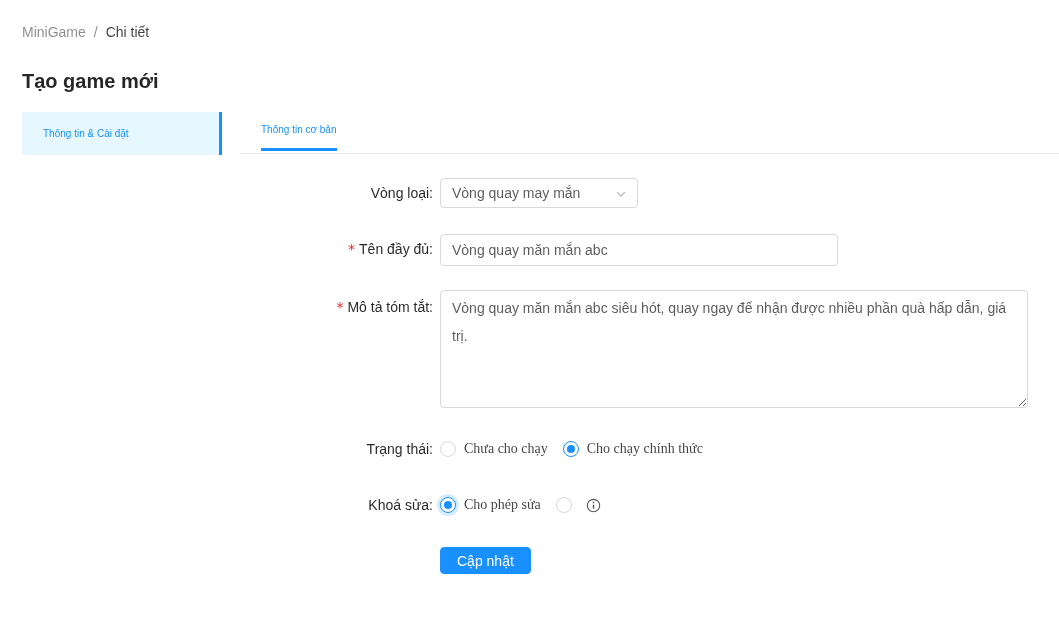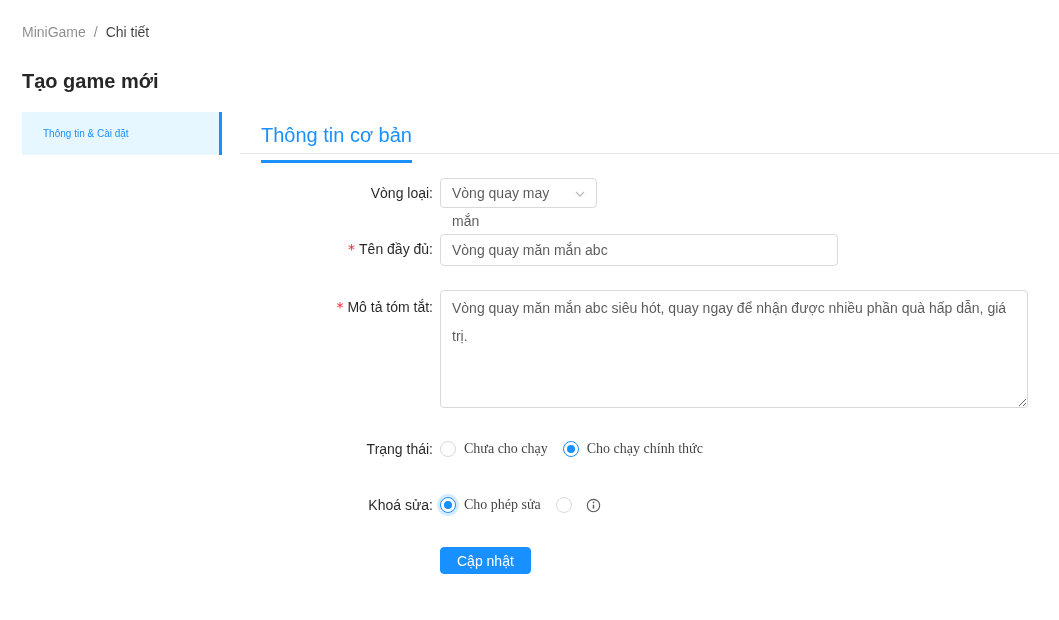--- a/index.html
+++ b/index.html
@@ -54,21 +54,21 @@
   
   .tabbar-line {
     position: absolute;
     left: 240px; right: 0; top: 153px;
     border-bottom: 1px solid #e8e8e8;
   }
   .tab {
     position: absolute;
     left: 261px; top: 124px;
     color: #1890ff;
-    font-size: 20px;
+    font-size: 10px;
     padding-bottom: 13px;
     border-bottom: 3px solid #1890ff;
     cursor: pointer;
   }
 
   
   .form-row { position: absolute; left: 240px; display: flex; align-items: flex-start; }
   .form-label {
     width: 193px;
     text-align: right;
@@ -85,21 +85,21 @@
   .row-desc      { top: 290px; }
   .row-desc .form-label { line-height: 30px; padding-top: 2px; }
   .row-status    { top: 441px; }
   .row-lock      { top: 497px; }
   .row-status .form-label, .row-lock .form-label { line-height: 17px; }
   .row-submit    { top: 547px; }
 
   
   .select-box {
     position: relative;
-    width: 157px; height: 30px;
+    width: 198px; height: 30px;
     border: 1px solid #d9d9d9;
     border-radius: 4px;
     background: #fff;
     line-height: 28px;
     padding: 0 30px 0 11px;
     color: rgba(0,0,0,0.65);
     cursor: pointer;
   }
   .select-box .chevron {
     position: absolute;

